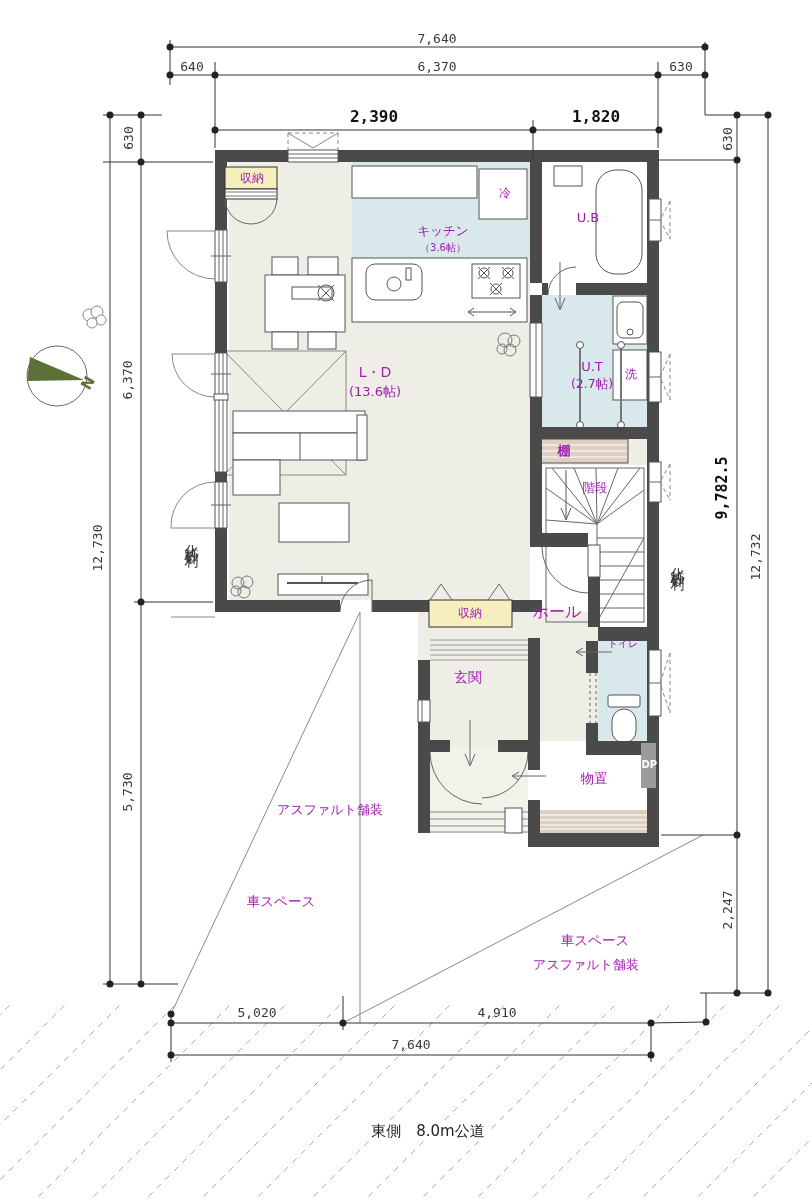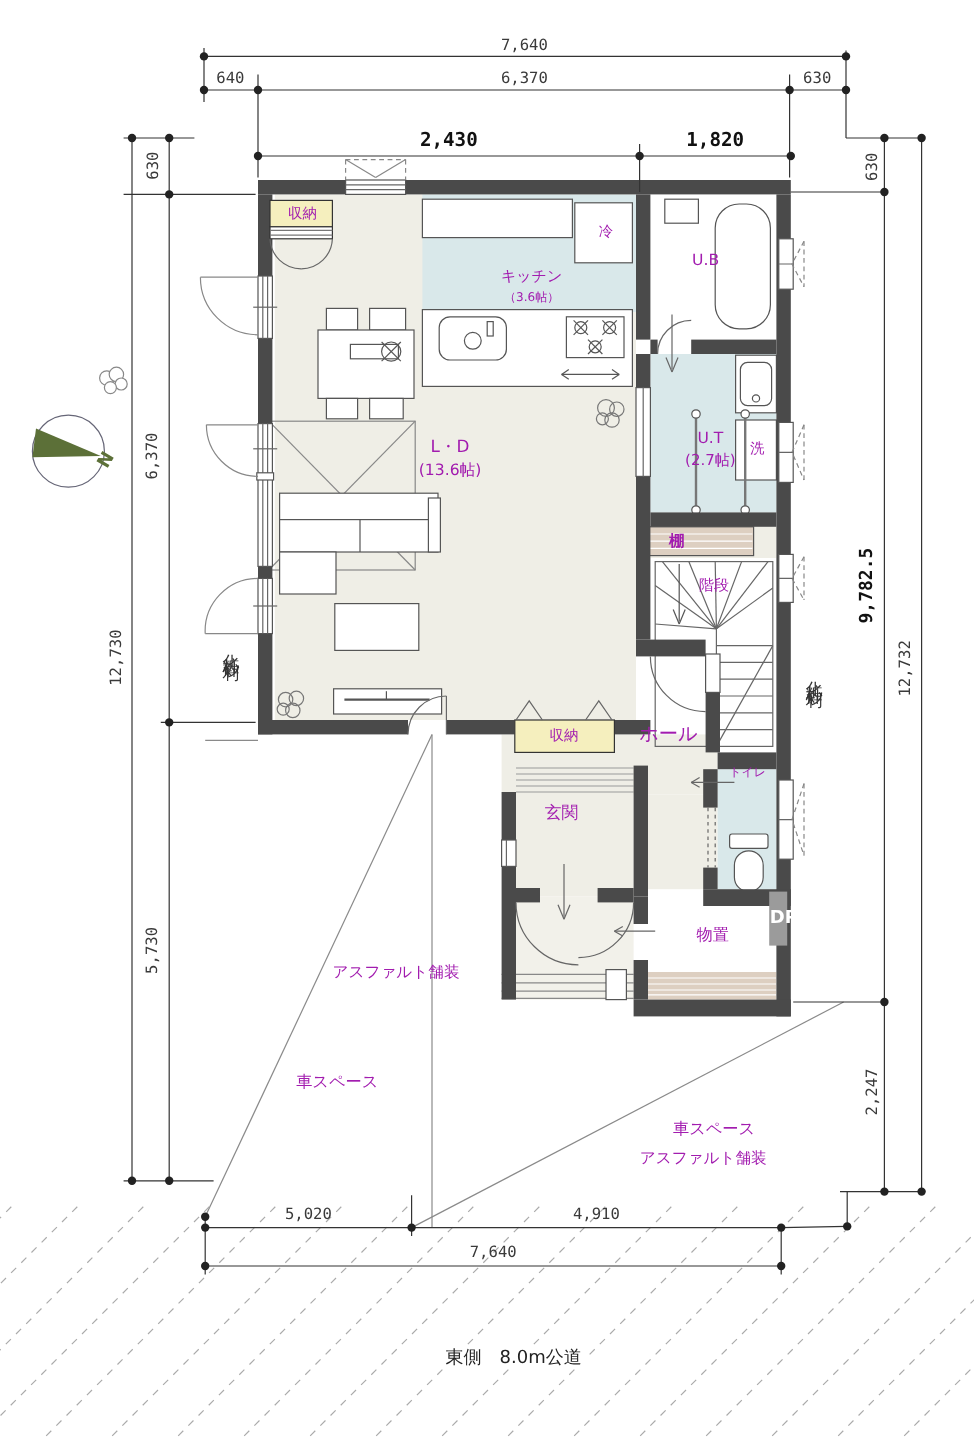--- a/index.html
+++ b/index.html
@@ -6,21 +6,21 @@
   #canvas{position:relative;width:812px;height:1200px;background:#ffffff;overflow:hidden;
           font-family:"DejaVu Sans","Liberation Sans",sans-serif;}
   #plansvg{position:absolute;left:0;top:0;}
   .lbl{position:absolute;transform:translate(-50%,-50%);white-space:nowrap;color:#222;}
   .dim{font-family:"DejaVu Sans Mono","Liberation Mono",monospace;font-size:13px;color:#3a3a3a;}
   .dimb{font-family:"DejaVu Sans Mono","Liberation Mono",monospace;font-size:16px;font-weight:bold;color:#111;}
   .rot{transform:translate(-50%,-50%) rotate(-90deg);}
   .room{font-size:13px;color:#a21caf;}
   .vtext{writing-mode:vertical-rl;text-orientation:upright;transform:translate(-50%,0);
          font-size:14px;letter-spacing:3px;color:#333;}
-  .dp{width:13px;word-break:break-all;line-height:1.1;text-align:center;font-size:15px;
+  .dp{width:13px;word-break:break-all;line-height:1.1;text-align:center;font-size:10px;
       color:#fff;font-weight:bold;}
   .road{font-size:15px;background:#fff;padding:0 5px;color:#222;margin-top:20px;}
   .north{color:#5c7038;font-weight:bold;font-size:15px;transform:translate(-50%,-50%) rotate(-60deg);}
 </style>
 </head>
 <body>
 
 <div id="canvas">
 
 <svg id="plansvg" width="812" height="1200" xmlns="http://www.w3.org/2000/svg">
@@ -385,21 +385,21 @@
           <circle cx="101" cy="320" r="5"></circle>
           <circle cx="92" cy="323" r="5"></circle>
     </g>
   </g>
 </svg>
 
 <div class="lbl dim" style="left:437px;top:38px">7,640</div>
 <div class="lbl dim" style="left:192px;top:66px">640</div>
 <div class="lbl dim" style="left:437px;top:66px">6,370</div>
 <div class="lbl dim" style="left:681px;top:66px">630</div>
-<div class="lbl dimb" style="left:374px;top:116px">2,430</div>
+<div class="lbl dimb" style="left:374px;top:116px">2,390</div>
 <div class="lbl dimb" style="left:596px;top:116px">1,820</div>
 
 <div class="lbl dim rot" style="left:128px;top:138px">630</div>
 <div class="lbl dim rot" style="left:127px;top:380px">6,370</div>
 <div class="lbl dim rot" style="left:97px;top:548px">12,730</div>
 <div class="lbl dim rot" style="left:127px;top:792px">5,730</div>
 
 <div class="lbl dim rot" style="left:727px;top:139px">630</div>
 <div class="lbl dimb rot" style="left:722px;top:488px;font-size:15px">9,782.5</div>
 <div class="lbl dim rot" style="left:755px;top:557px">12,732</div>

